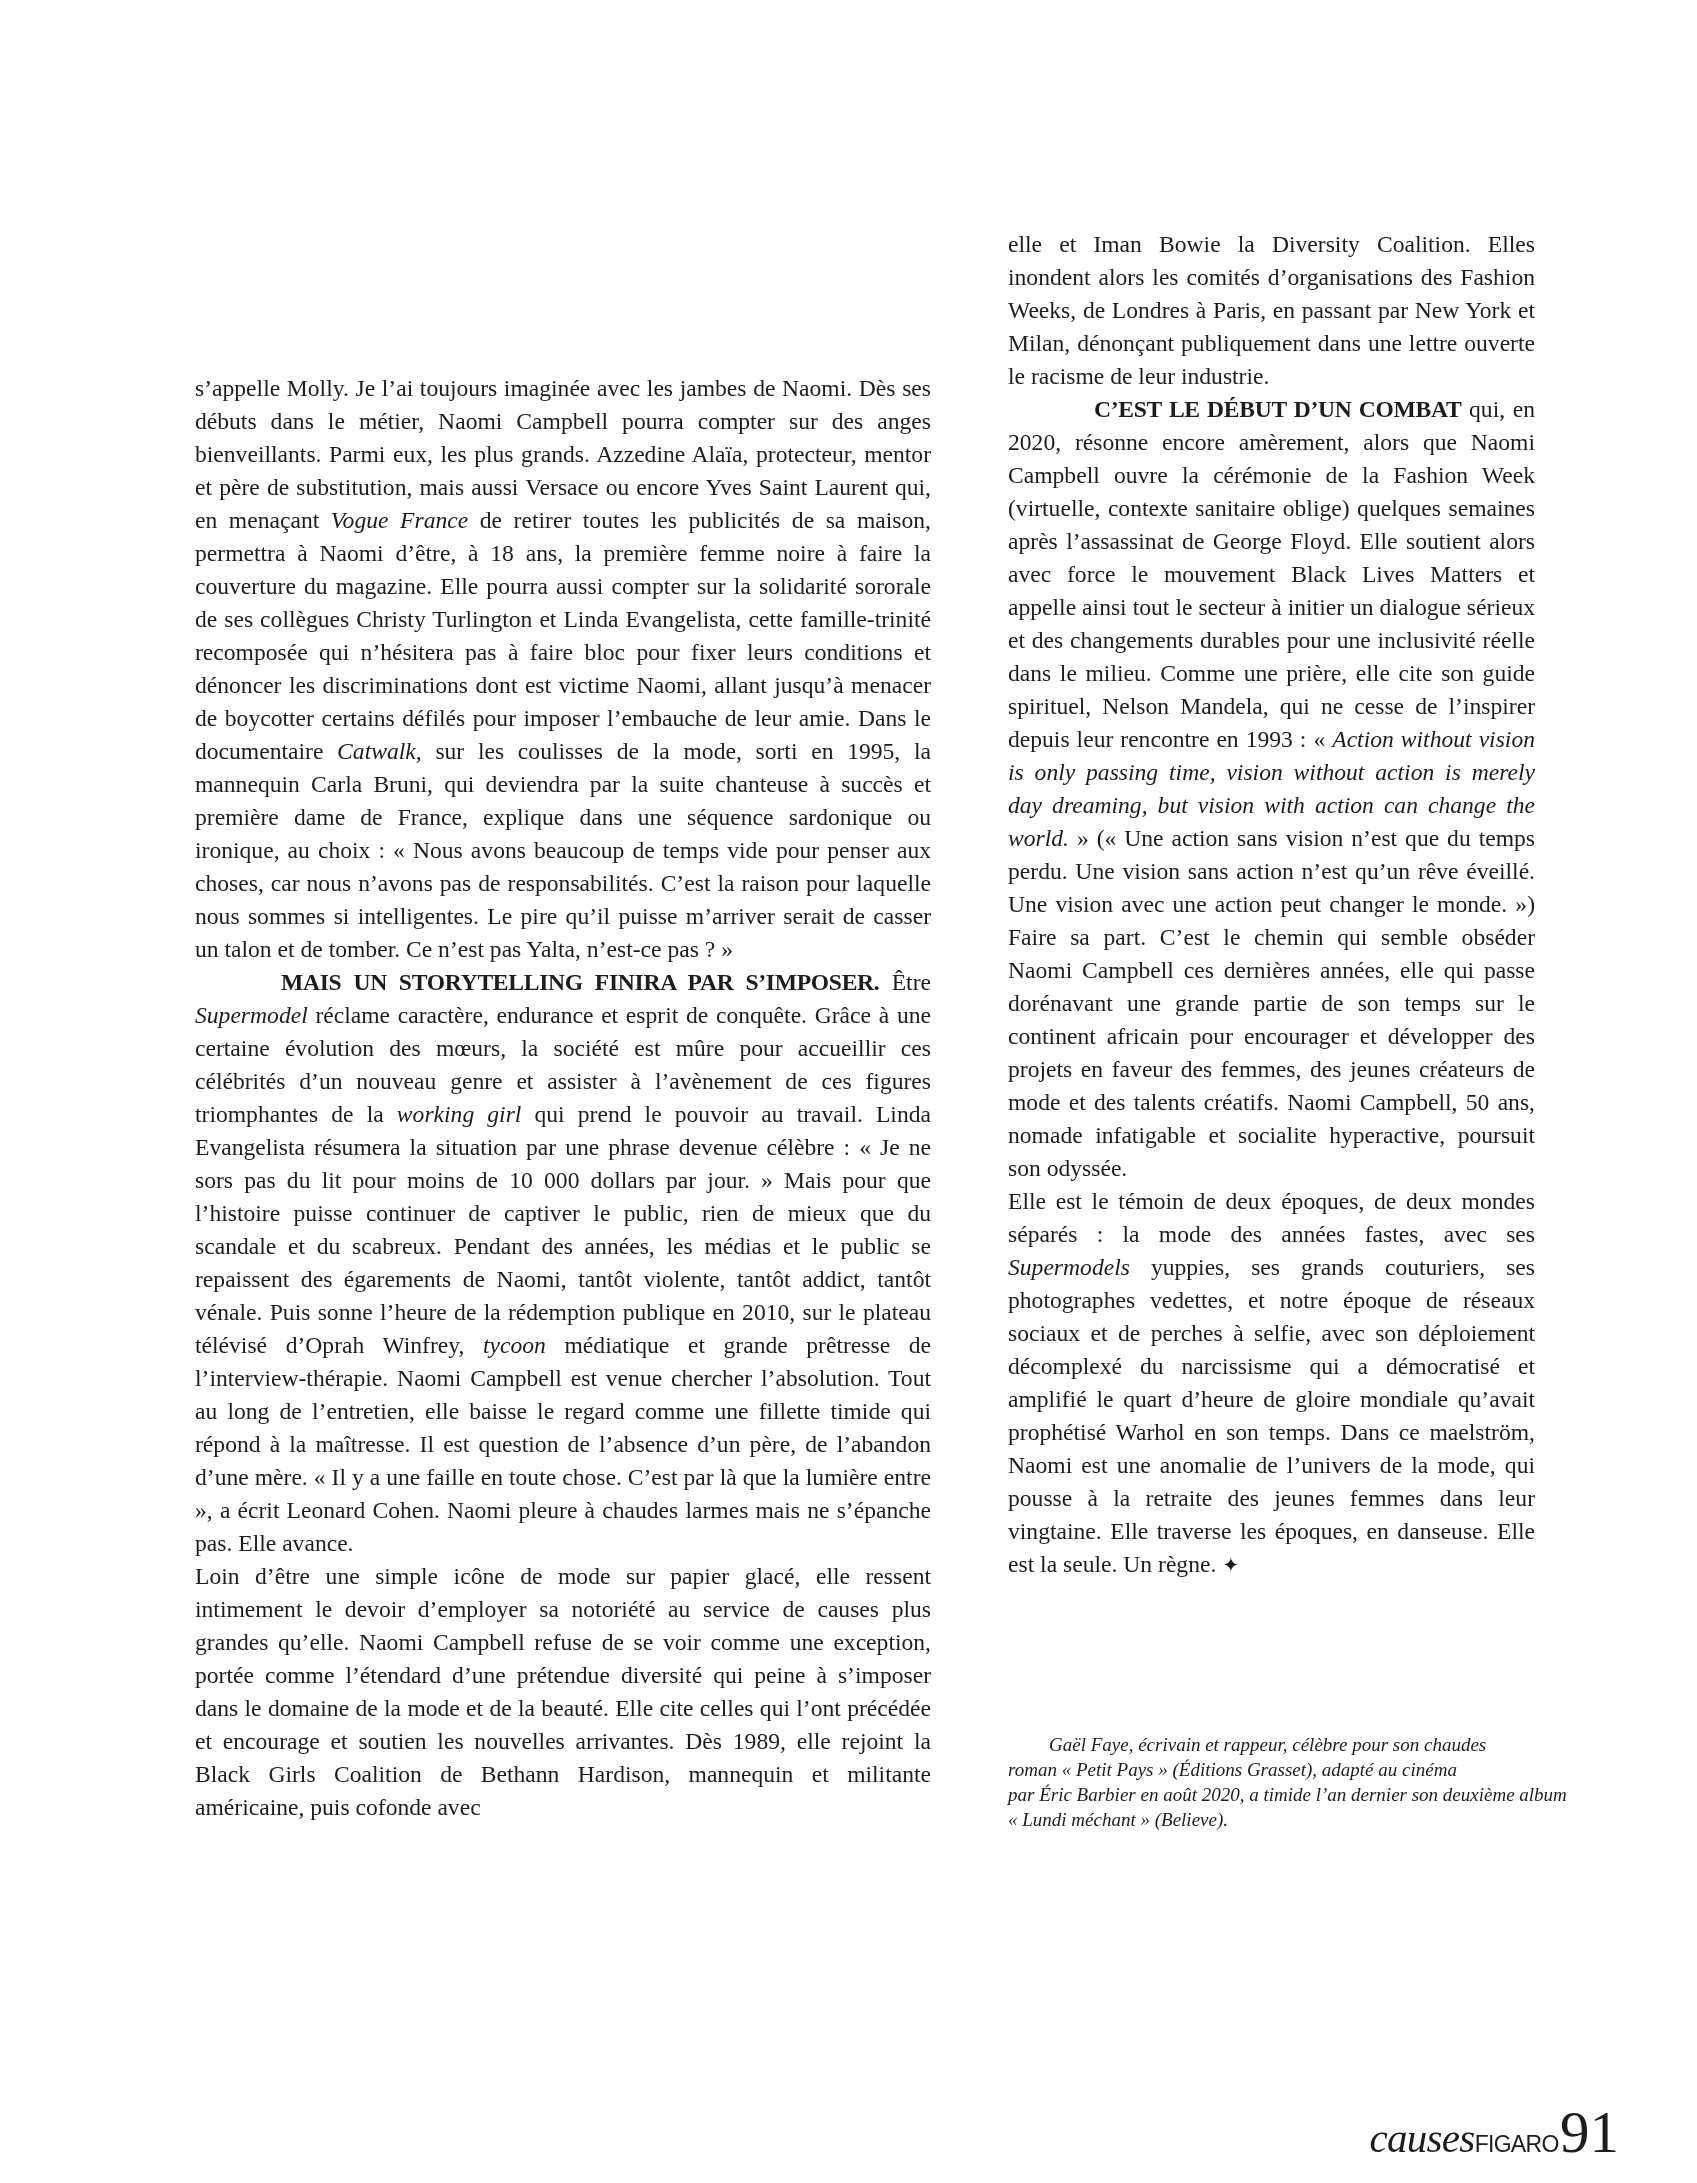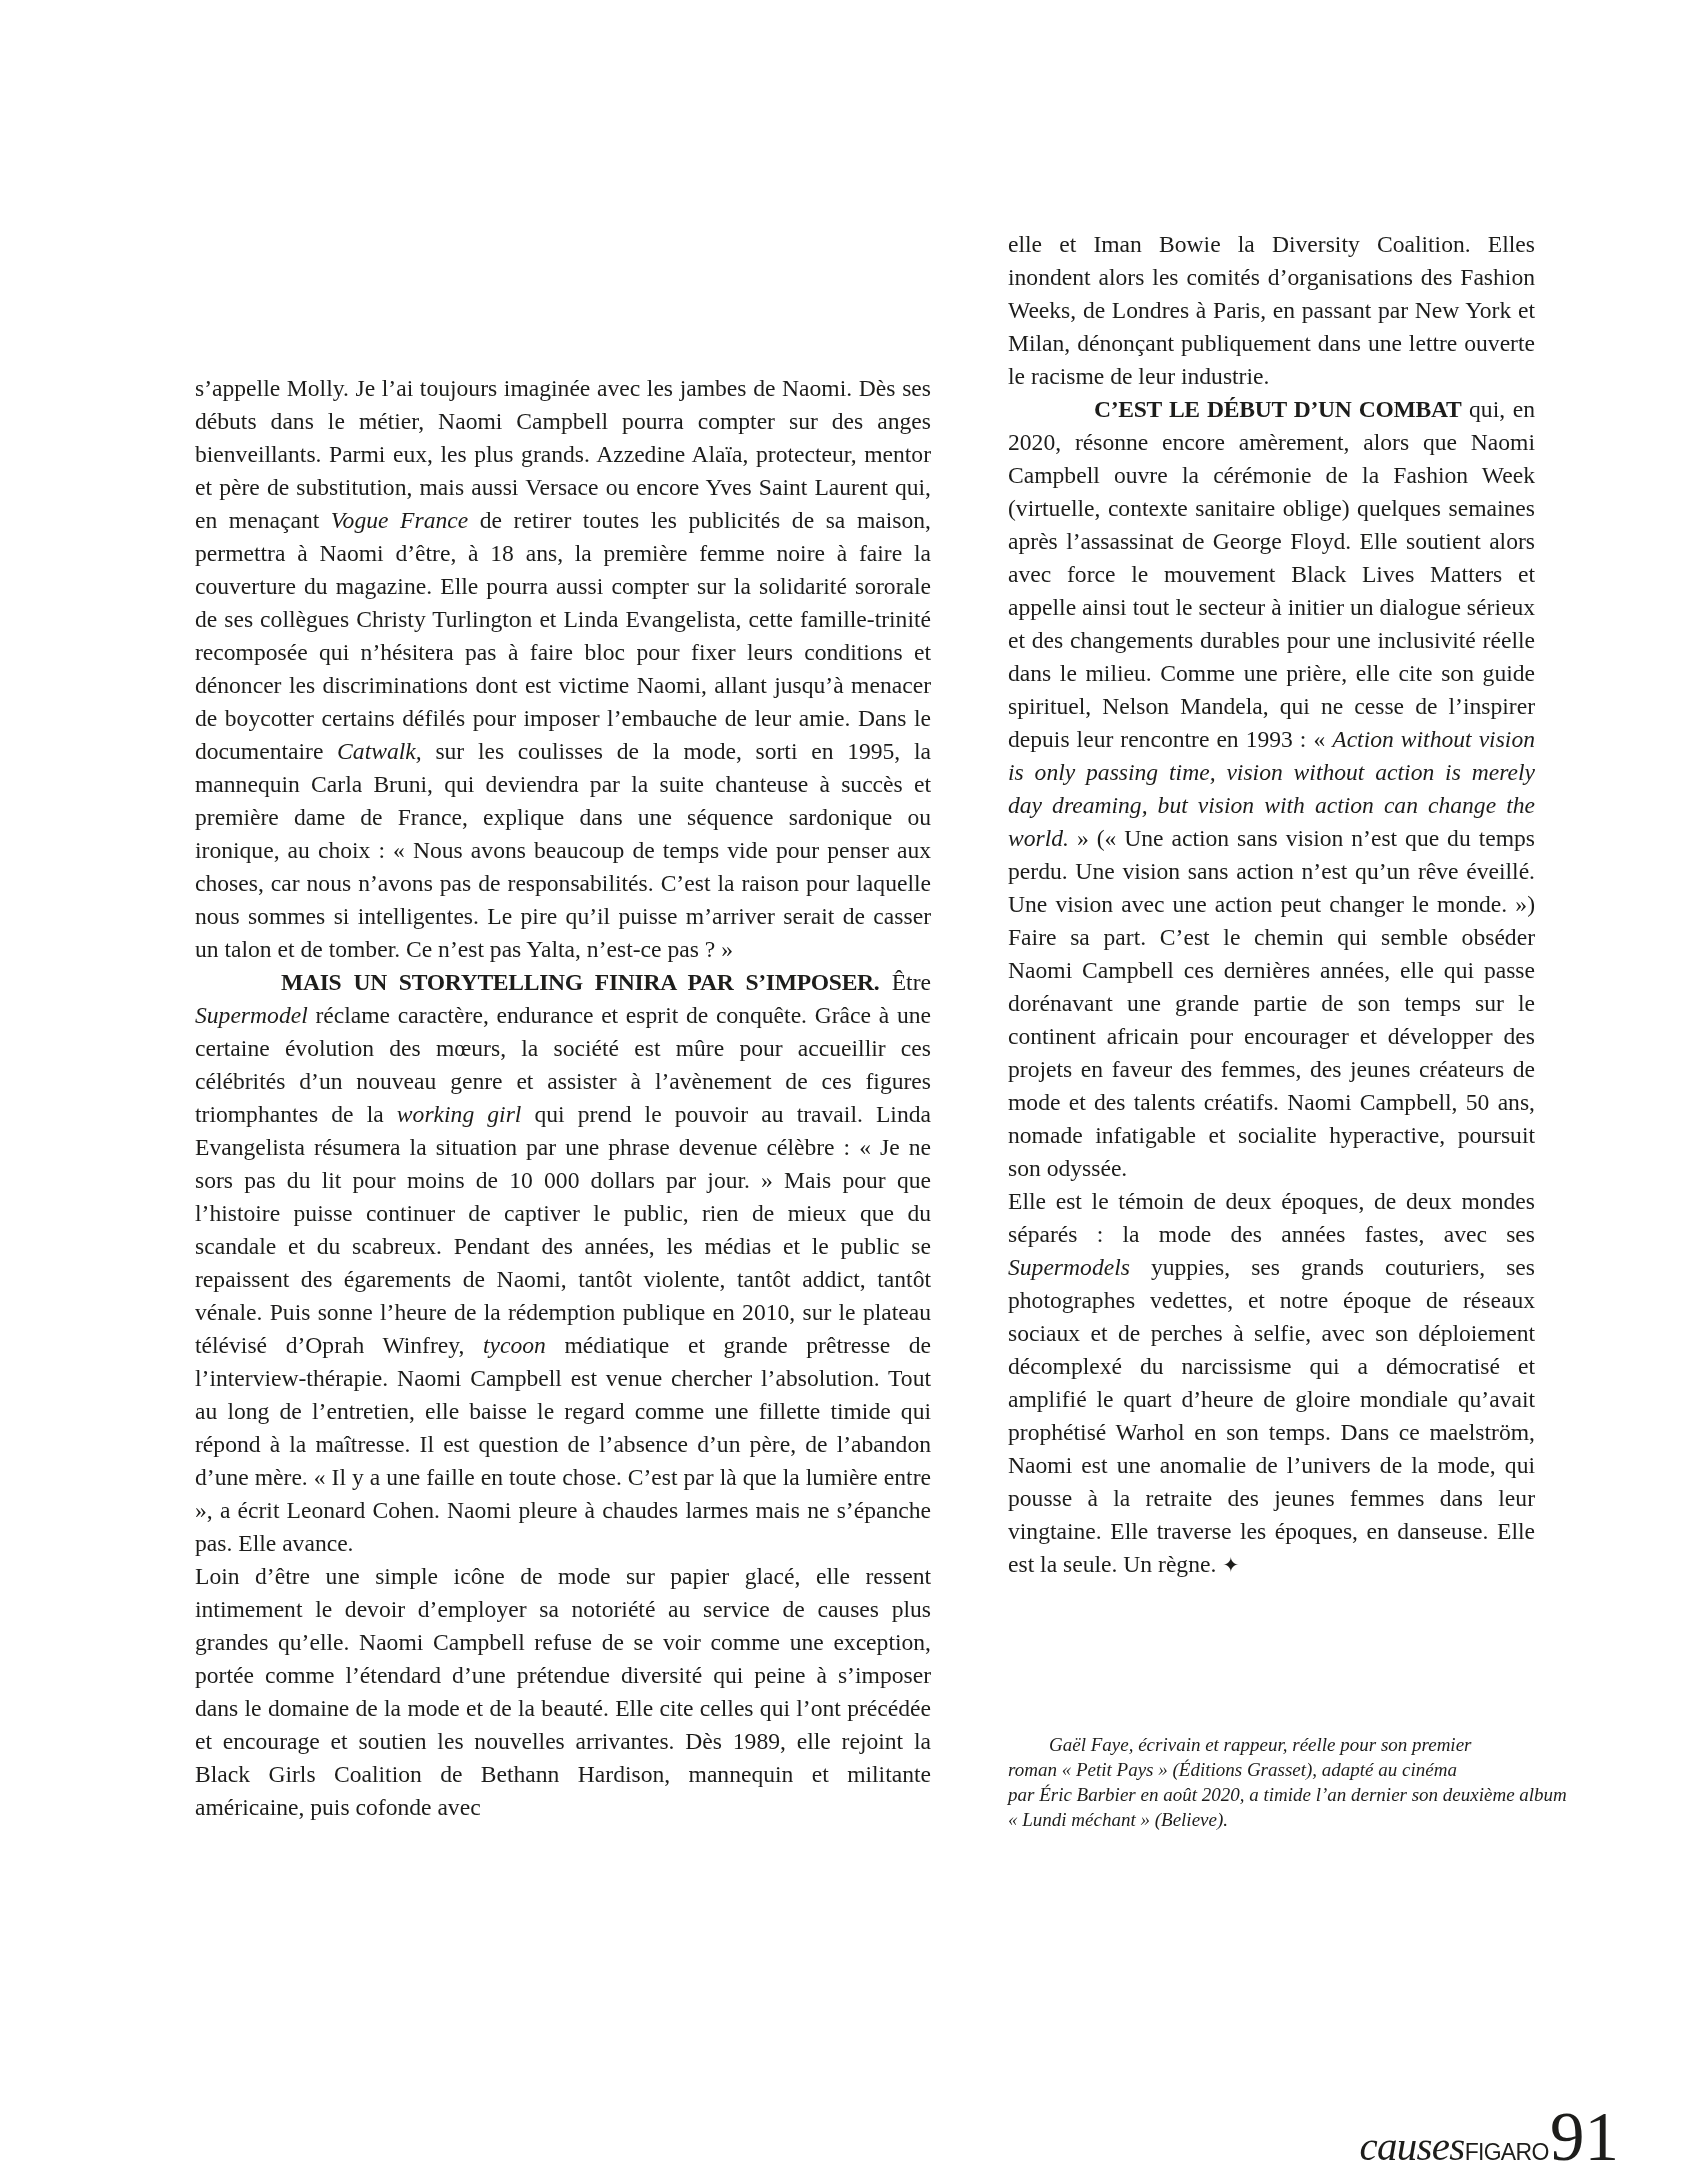--- a/index.html
+++ b/index.html
@@ -55,21 +55,21 @@
     font-size: 41px;
     letter-spacing: -0.7px;
   }
   .brand-caps {
     font-family: "Liberation Sans", sans-serif;
     font-size: 23px;
     letter-spacing: -0.7px;
   }
   .page-number {
     font-family: "Liberation Serif", serif;
-    font-size: 69px;
+    font-size: 59px;
     line-height: 1;
     margin-left: 1.4px;
   }
 </style>
 </head>
 <body>
 
 <main>
 
   <section id="column-left" class="column">
@@ -78,21 +78,21 @@
       <p class="body-para"><span class="seg-regular">Loin d’être une simple icône de mode sur papier glacé, elle ressent intimement le devoir d’employer sa notoriété au service de causes plus grandes qu’elle. Naomi Campbell refuse de se voir comme une exception, portée comme l’étendard d’une prétendue diversité qui peine à s’imposer dans le domaine de la mode et de la beauté. Elle cite celles qui l’ont précédée et encourage et soutien les nouvelles arrivantes. Dès 1989, elle rejoint la Black Girls Coalition de Bethann Hardison, mannequin et militante américaine, puis cofonde avec</span></p>
     </section>
 
   <section id="column-right" class="column">
       <p class="body-para"><span class="seg-regular">elle et Iman Bowie la Diversity Coalition. Elles inondent alors les comités d’organisations des Fashion Weeks, de Londres à Paris, en passant par New York et Milan, dénonçant publiquement dans une lettre ouverte le racisme de leur industrie.</span></p>
       <p class="body-para spaced indented"><span class="seg-bold">C’EST LE DÉBUT D’UN COMBAT</span><span class="seg-regular"> qui, en 2020, résonne encore amèrement, alors que Naomi Campbell ouvre la cérémonie de la Fashion Week (virtuelle, contexte sanitaire oblige) quelques semaines après l’assassinat de George Floyd. Elle soutient alors avec force le mouvement Black Lives Matters et appelle ainsi tout le secteur à initier un dialogue sérieux et des changements durables pour une inclusivité réelle dans le milieu. Comme une prière, elle cite son guide spirituel, Nelson Mandela, qui ne cesse de l’inspirer depuis leur rencontre en 1993 : « </span><span class="seg-italic">Action without vision is only passing time, vision without action is merely day dreaming, but vision with action can change the world.</span><span class="seg-regular"> » (« Une action sans vision n’est que du temps perdu. Une vision sans action n’est qu’un rêve éveillé. Une vision avec une action peut changer le monde. ») Faire sa part. C’est le chemin qui semble obséder Naomi Campbell ces dernières années, elle qui passe dorénavant une grande partie de son temps sur le continent africain pour encourager et développer des projets en faveur des femmes, des jeunes créateurs de mode et des talents créatifs. Naomi Campbell, 50 ans, nomade infatigable et socialite hyperactive, poursuit son odyssée.</span></p>
       <p class="body-para"><span class="seg-regular">Elle est le témoin de deux époques, de deux mondes séparés : la mode des années fastes, avec ses </span><span class="seg-italic">Supermodels</span><span class="seg-regular"> yuppies, ses grands couturiers, ses photographes vedettes, et notre époque de réseaux sociaux et de perches à selfie, avec son déploiement décomplexé du narcissisme qui a démocratisé et amplifié le quart d’heure de gloire mondiale qu’avait prophétisé Warhol en son temps. Dans ce maelström, Naomi est une anomalie de l’univers de la mode, qui pousse à la retraite des jeunes femmes dans leur vingtaine. Elle traverse les époques, en danseuse. Elle est la seule. Un règne. </span><span class="seg-star">✦</span></p>
     </section>
 
   <aside id="credit-block">
-      <div class="credit-line first">Gaël Faye, écrivain et rappeur, réelle pour son premier</div>
+      <div class="credit-line first">Gaël Faye, écrivain et rappeur, célèbre pour son chaudes</div>
       <div class="credit-line">roman « Petit Pays » (Éditions Grasset), adapté au cinéma</div>
       <div class="credit-line">par Éric Barbier en août 2020, a timide l’an dernier son deuxième album</div>
       <div class="credit-line">« Lundi méchant » (Believe).</div>
     </aside>
 
   <footer id="footer">
     <span class="brand-italic">causes</span>
     <span class="brand-caps">FIGARO</span>
     <span class="page-number">91</span>
   </footer>

